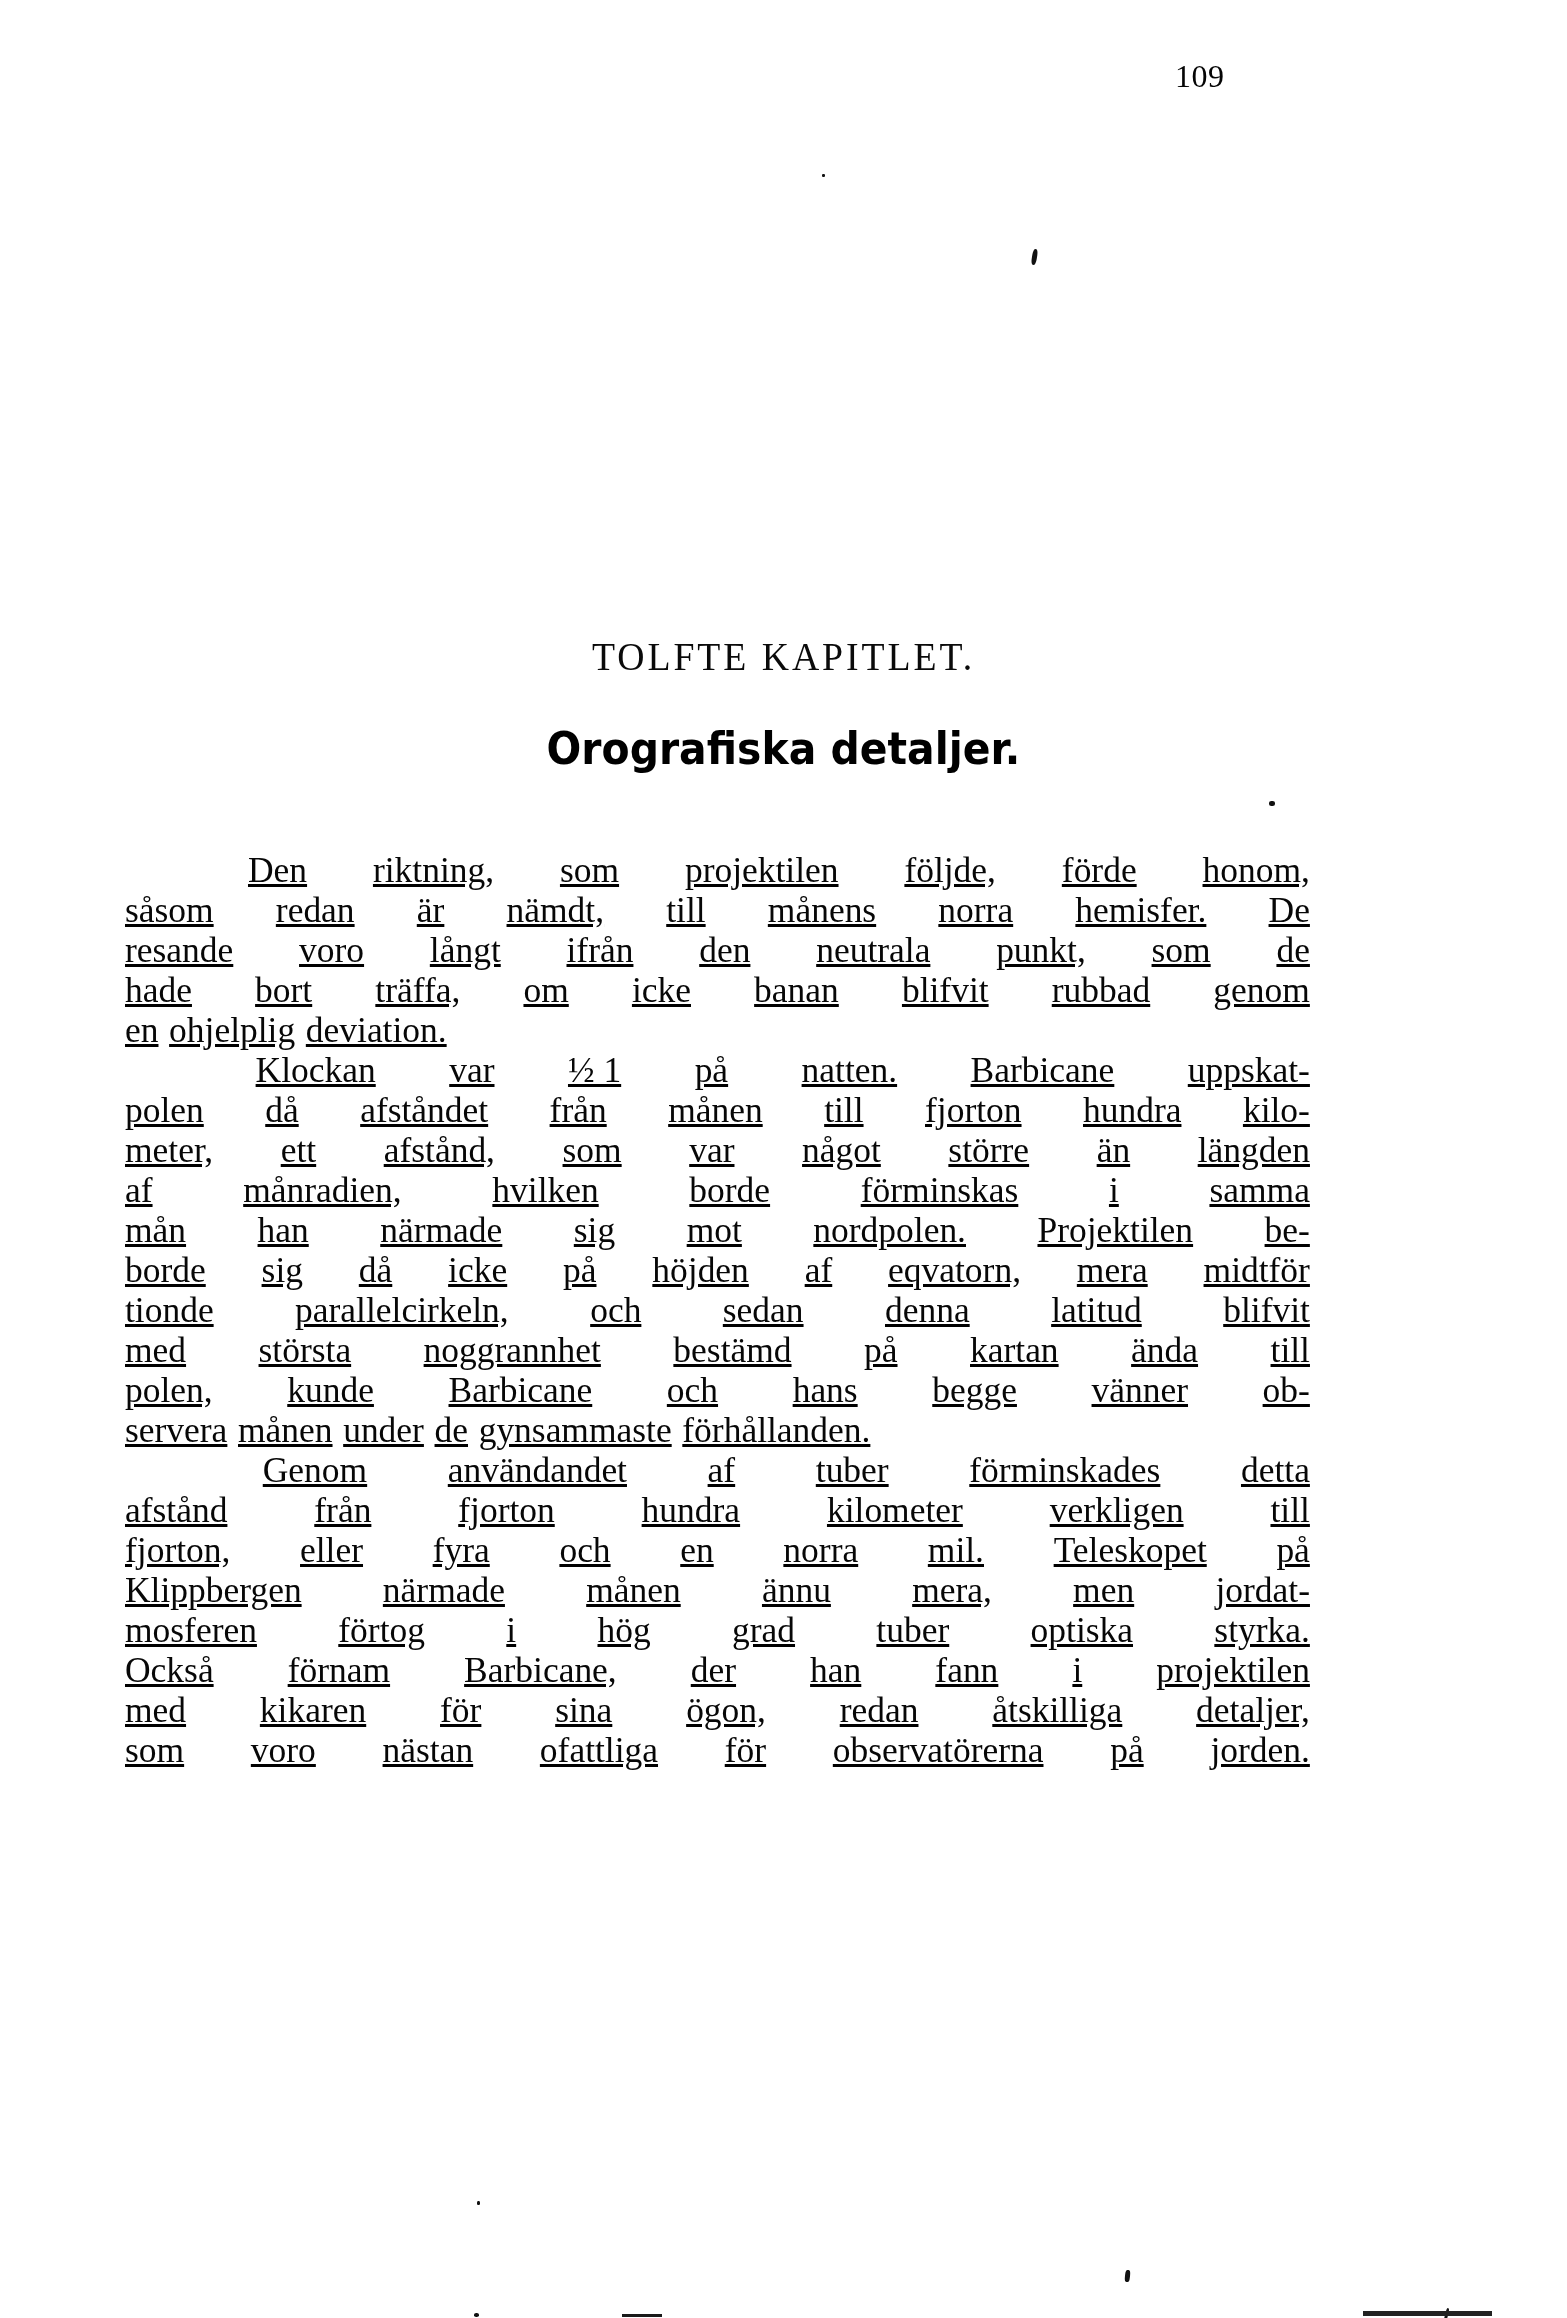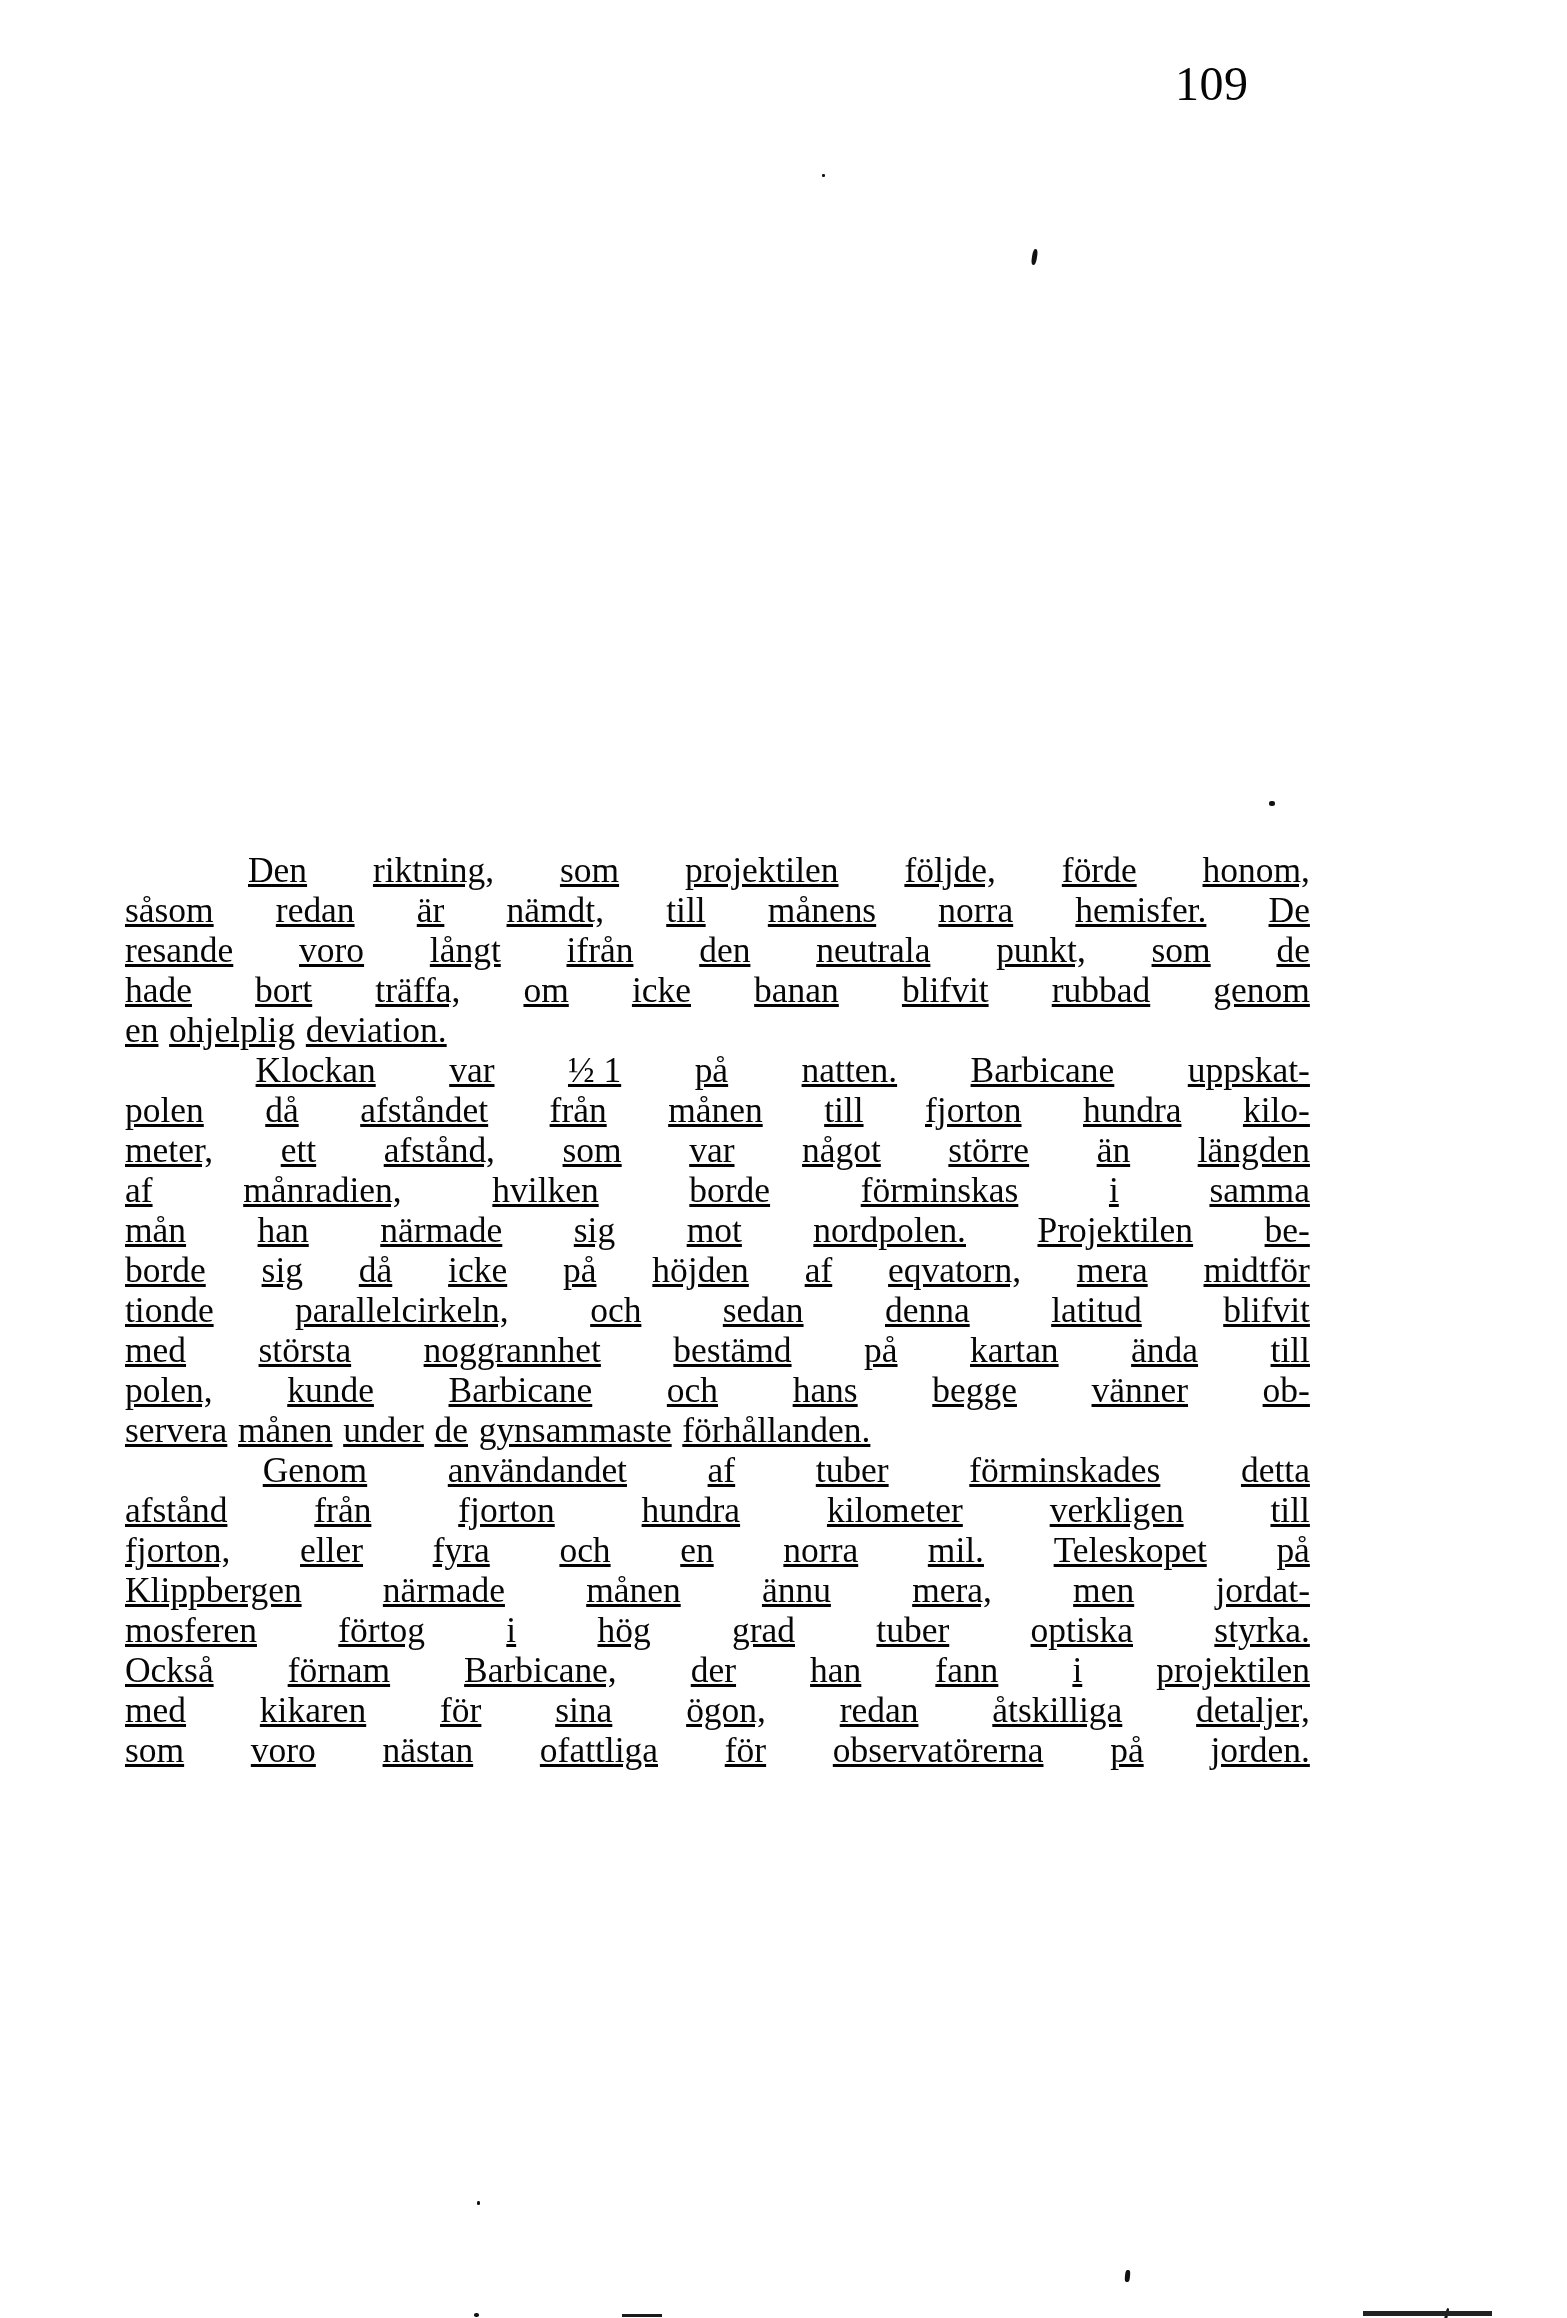--- a/index.html
+++ b/index.html
@@ -29,21 +29,21 @@
     top: 60px;
     left: 0;
     width: 1567px;
     height: 59px;
   }
 
   .folio {
     position: absolute;
     left: 1175px;
     top: 0;
-    font-size: 48px;
+    font-size: 32px;
     line-height: 1;
     letter-spacing: 0.5px;
     color: #050505;
   }
 
   
   .chapter-block {
     position: absolute;
     top: 636px;
     left: 0;
@@ -160,20 +160,24 @@
 </style>
 </head>
 <body>
 
 <div class="page">
 
   <div class="folio-row">
     <div class="folio">109</div>
   </div>
 
+  <div class="chapter-block">
+    <div class="chapter-number">TOLFTE KAPITLET.</div>
+    <div class="chapter-title">Orografiska detaljer.</div>
+  </div>
 
   <div class="body-text" id="body-text">
       <div class="paragraph">
         <div class="line justify"><span class="indent"></span><span class="w">Den</span><span class="w">riktning,</span><span class="w">som</span><span class="w">projektilen</span><span class="w">följde,</span><span class="w">förde</span><span class="w">honom,</span></div>
         <div class="line justify"><span class="w">såsom</span><span class="w">redan</span><span class="w">är</span><span class="w">nämdt,</span><span class="w">till</span><span class="w">månens</span><span class="w">norra</span><span class="w">hemisfer.</span><span class="w">De</span></div>
         <div class="line justify"><span class="w">resande</span><span class="w">voro</span><span class="w">långt</span><span class="w">ifrån</span><span class="w">den</span><span class="w">neutrala</span><span class="w">punkt,</span><span class="w">som</span><span class="w">de</span></div>
         <div class="line justify"><span class="w">hade</span><span class="w">bort</span><span class="w">träffa,</span><span class="w">om</span><span class="w">icke</span><span class="w">banan</span><span class="w">blifvit</span><span class="w">rubbad</span><span class="w">genom</span></div>
         <div class="line ragged"><span class="w">en</span><span class="w">ohjelplig</span><span class="w">deviation.</span></div>
       </div>
       <div class="paragraph">

